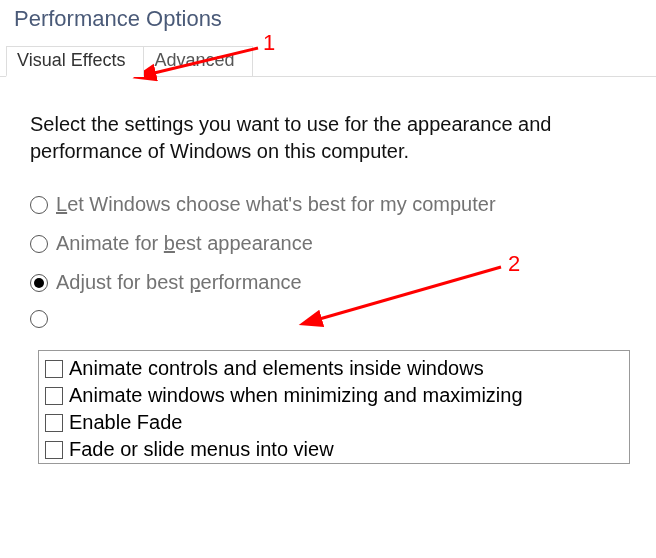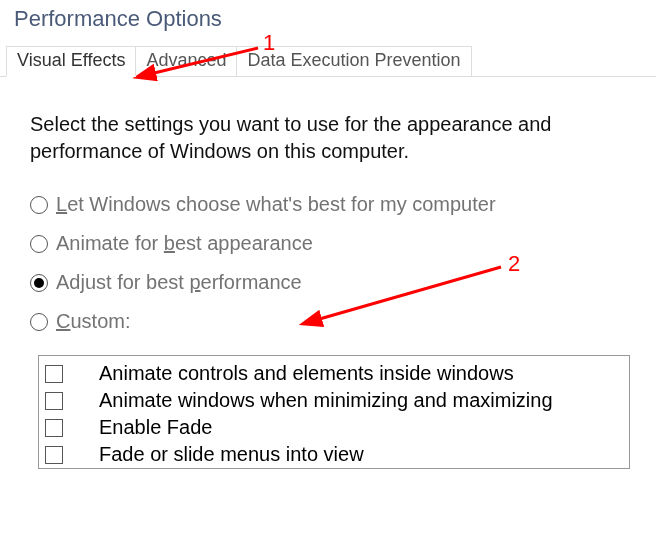--- a/index.html
+++ b/index.html
@@ -25,21 +25,21 @@
     color: #4a5a78;
     padding: 6px 14px 14px 14px;
   }
   .tabs {
     display: flex;
     padding-left: 6px;
     border-bottom: 1px solid #ddd;
     position: relative;
   }
   .tab {
-    padding: 3px 10px 4px 10px;
+    padding: 3px 18px 4px 10px;
     font-size: 18px;
     border: 1px solid #ddd;
     border-bottom: none;
     margin-right: -1px;
     background: #fff;
     color: #333;
     cursor: pointer;
   }
   .tab.active {
     position: relative;
@@ -88,21 +88,20 @@
   .listbox {
     border: 1px solid #999;
     padding: 4px 6px 0 6px;
     margin-left: 8px;
   }
   .check-row {
     display: flex;
     align-items: center;
     font-size: 20px;
     padding: 2px 0;
-    gap: 30px;
   }
   .checkbox {
     width: 18px; height: 18px;
     border: 1.2px solid #555;
     margin-right: 6px;
     flex: none;
     cursor: pointer;
   }
 
   
@@ -122,42 +121,40 @@
 </head>
 <body>
 
 <div class="window">
 
   <div class="title">Performance Options</div>
 
   <div class="tabs">
     <div class="tab active">Visual Effects</div>
     <div class="tab inactive">Advanced</div>
-    <div class="tab inactive">Data Execution Prevention</div>
   </div>
 
   <div class="content">
     <div class="intro">Select the settings you want to use for the appearance and performance of Windows on this computer.</div>
 
     <div class="radios">
       <div class="radio-row">
         <span class="radio"></span>
         <span><span></span><span class="access">L</span><span>et Windows choose what's best for my computer</span></span>
       </div>
       <div class="radio-row">
         <span class="radio"></span>
         <span><span>Animate for </span><span class="access">b</span><span>est appearance</span></span>
       </div>
       <div class="radio-row">
         <span class="radio checked"></span>
         <span><span>Adjust for best </span><span class="access">p</span><span>erformance</span></span>
       </div>
       <div class="radio-row">
         <span class="radio"></span>
-        <span><span></span><span class="access">C</span><span>ustom:</span></span>
       </div>
     </div>
 
     <div class="listbox">
       <div class="check-row">
         <span class="checkbox"></span>
         <span>Animate controls and elements inside windows</span>
       </div>
       <div class="check-row">
         <span class="checkbox"></span>

